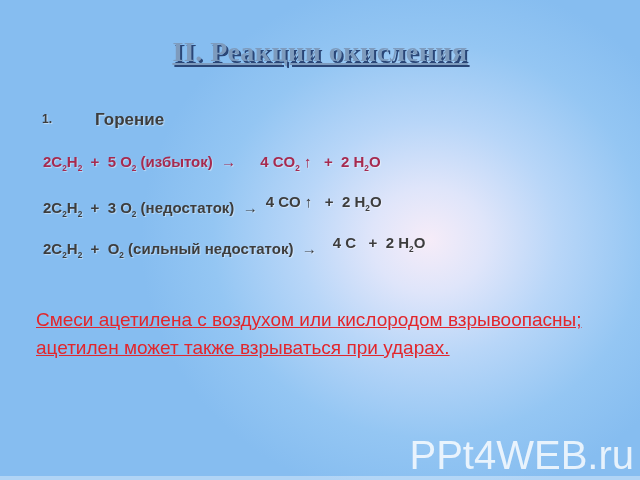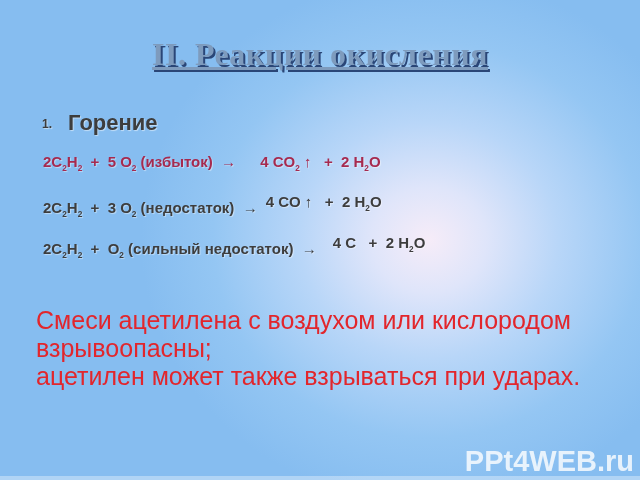--- a/index.html
+++ b/index.html
@@ -20,41 +20,41 @@
     background: rgba(255,255,255,0.35);
   }
   .title {
     position: absolute;
     top: 36px;
     left: 0;
     right: 0;
     margin: 0;
     text-align: center;
     font-family: "Liberation Serif", serif;
-    font-size: 32px;
+    font-size: 28px;
     font-weight: bold;
     text-decoration: underline;
     color: var(--title-fill, #7e9bbd);
     text-shadow: 2px 2px 0 var(--title-shadow, #2a4677);
     letter-spacing: 0.5px;
   }
   .section {
     position: absolute;
     top: 110px;
     left: 42px;
     color: var(--body-text, #3d3d3d);
     font-weight: bold;
     text-shadow: 1px 1px 1px rgba(255,255,255,0.5);
   }
   .sec-num {
     font-size: 12px;
     margin-right: 16px;
     vertical-align: 2px;
   }
-  .sec-label { font-size: 22px; }
+  .sec-label { font-size: 17px; margin-left: 27px; }
   .equations { position: absolute; left: 0; top: 0; width: 100%; }
   .equation {
     position: absolute;
     left: 43px;
     white-space: pre;
     font-size: 15px;
     font-weight: bold;
     text-shadow: 1px 1px 1px rgba(255,255,255,0.45);
   }
   .equation sub {
@@ -67,30 +67,31 @@
   .eq-lhs, .eq-rhs { display: inline-block; }
   .equation:nth-child(1) .eq-rhs { margin-left: 24px; }
   .equation:nth-child(2) .eq-rhs { margin-left: 8px; }
   .equation:nth-child(3) .eq-rhs { margin-left: 16px; }
   .eq-rhs.raised { position: relative; top: -6px; }
   .warning {
     position: absolute;
     top: 306px;
     left: 36px;
     margin: 0;
-    font-size: 25px;
+    font-size: 19px;
     line-height: 28px;
     color: var(--warning-text, #e2262c);
+    text-decoration: underline;
   }
   .watermark {
     position: absolute;
     right: 6px;
     bottom: 2px;
-    font-size: 29px;
-    font-weight: bold;
+    font-size: 40px;
+    font-weight: normal;
     color: rgba(255, 255, 255, 0.8);
   }
 </style>
 </head>
 <body>
 
 <div class="slide">
 
   <h1 class="title">II. Реакции окисления</h1>
 

